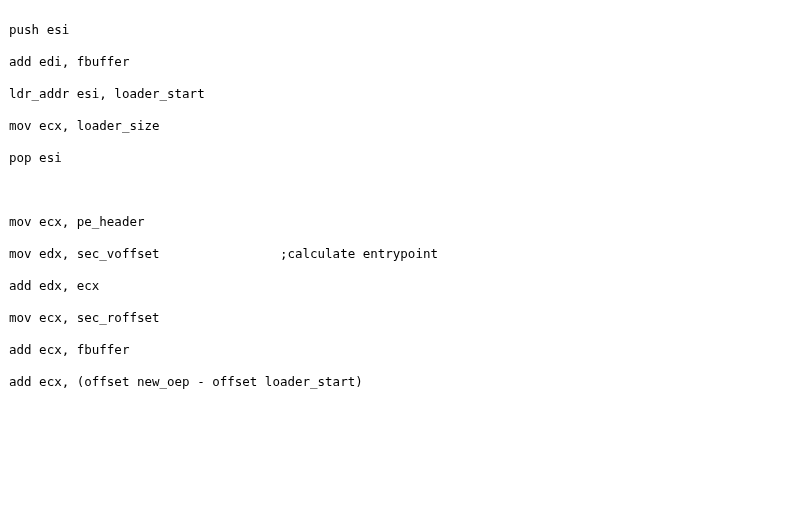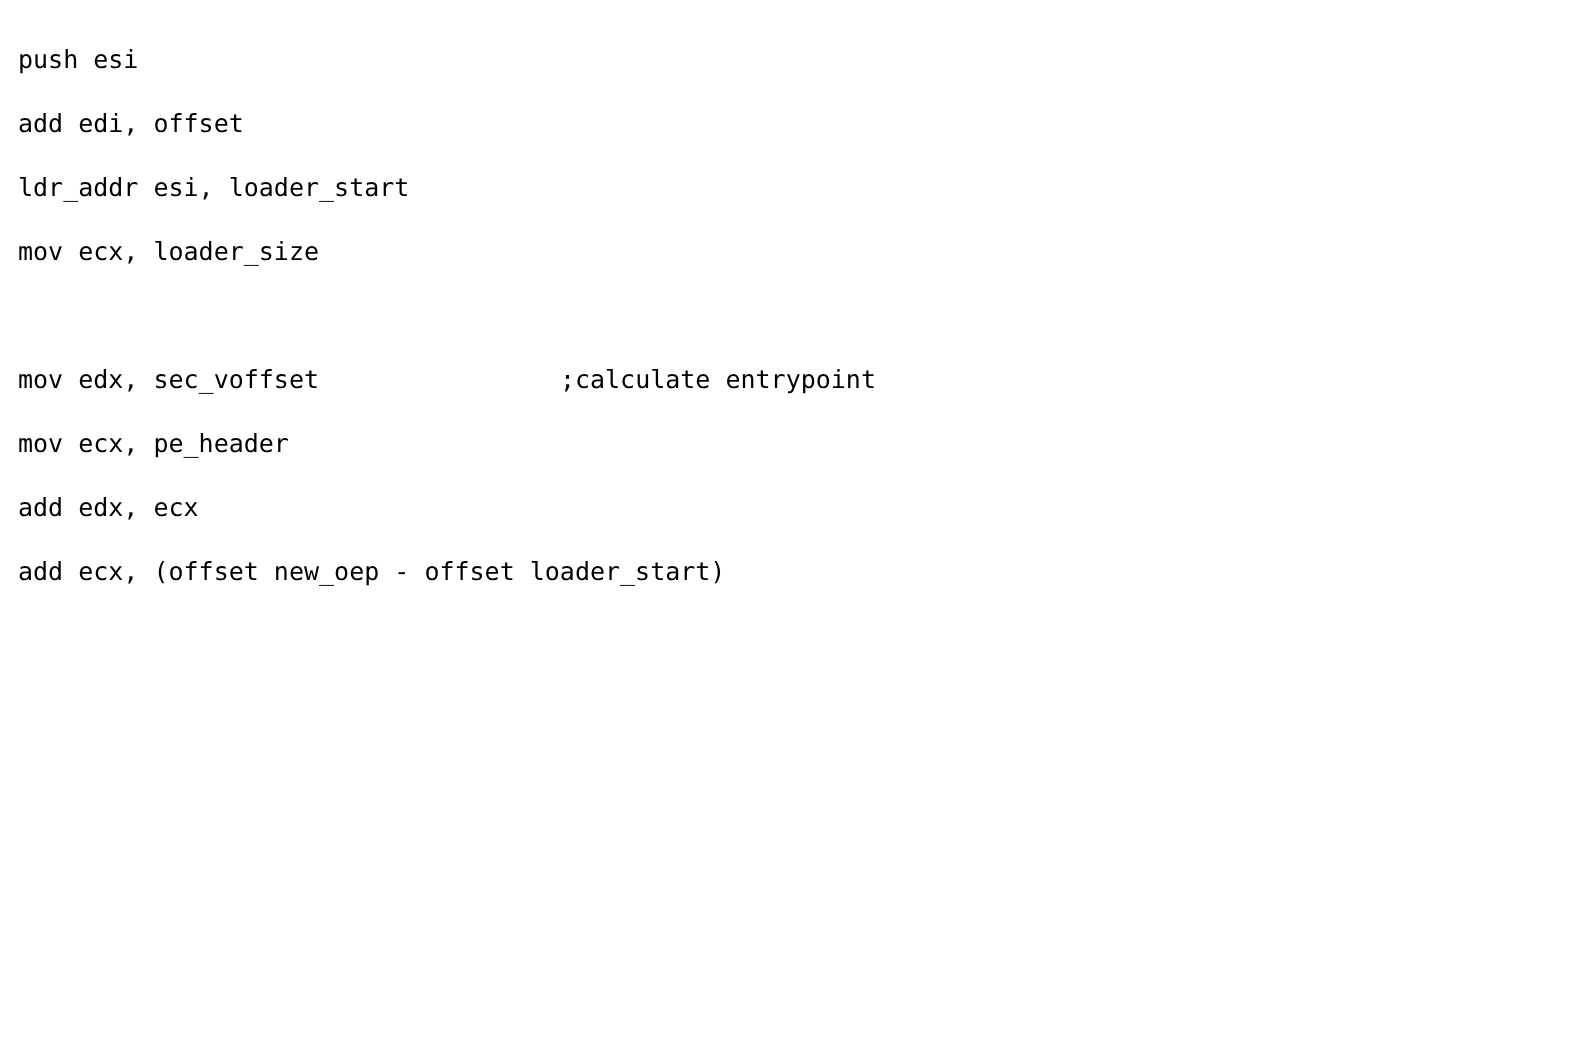--- a/index.html
+++ b/index.html
@@ -47,27 +47,30 @@
   }
   .ln-comment {
     white-space: pre;
   }
 </style>
 </head>
 <body>
 
 <div id="code-listing">
   <pre class="code-block" id="code-root"><span class="code-line"><span class="ln-text">push esi</span></span>
-<span class="code-line"><span class="ln-text">add edi, offset</span></span>
+<span class="code-line"><span class="ln-text">add edi, fbuffer</span></span>
 <span class="code-line"><span class="ln-text">ldr_addr esi, loader_start</span></span>
 <span class="code-line"><span class="ln-text">mov ecx, loader_size</span></span>
+<span class="code-line"><span class="ln-text">pop esi</span></span>
 <span class="code-line blank"><span class="ln-text"></span></span>
+<span class="code-line"><span class="ln-text">mov ecx, pe_header</span></span>
 <span class="code-line"><span class="ln-text">mov edx, sec_voffset</span><span>                </span><span class="ln-comment">;calculate entrypoint</span></span>
-<span class="code-line"><span class="ln-text">mov ecx, pe_header</span></span>
 <span class="code-line"><span class="ln-text">add edx, ecx</span></span>
+<span class="code-line"><span class="ln-text">mov ecx, sec_roffset</span></span>
+<span class="code-line"><span class="ln-text">add ecx, fbuffer</span></span>
 <span class="code-line"><span class="ln-text">add ecx, (offset new_oep - offset loader_start)</span></span>
 
 
 
 
 
 
 
 
 

